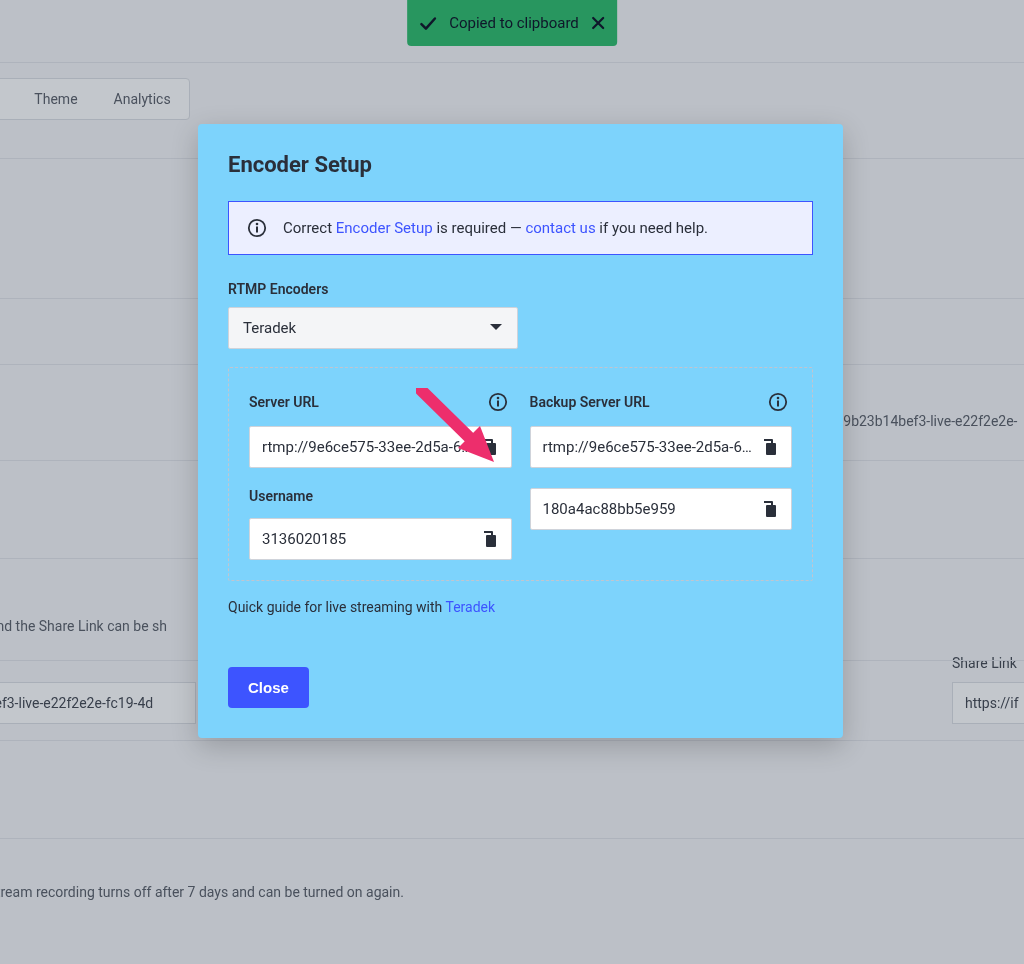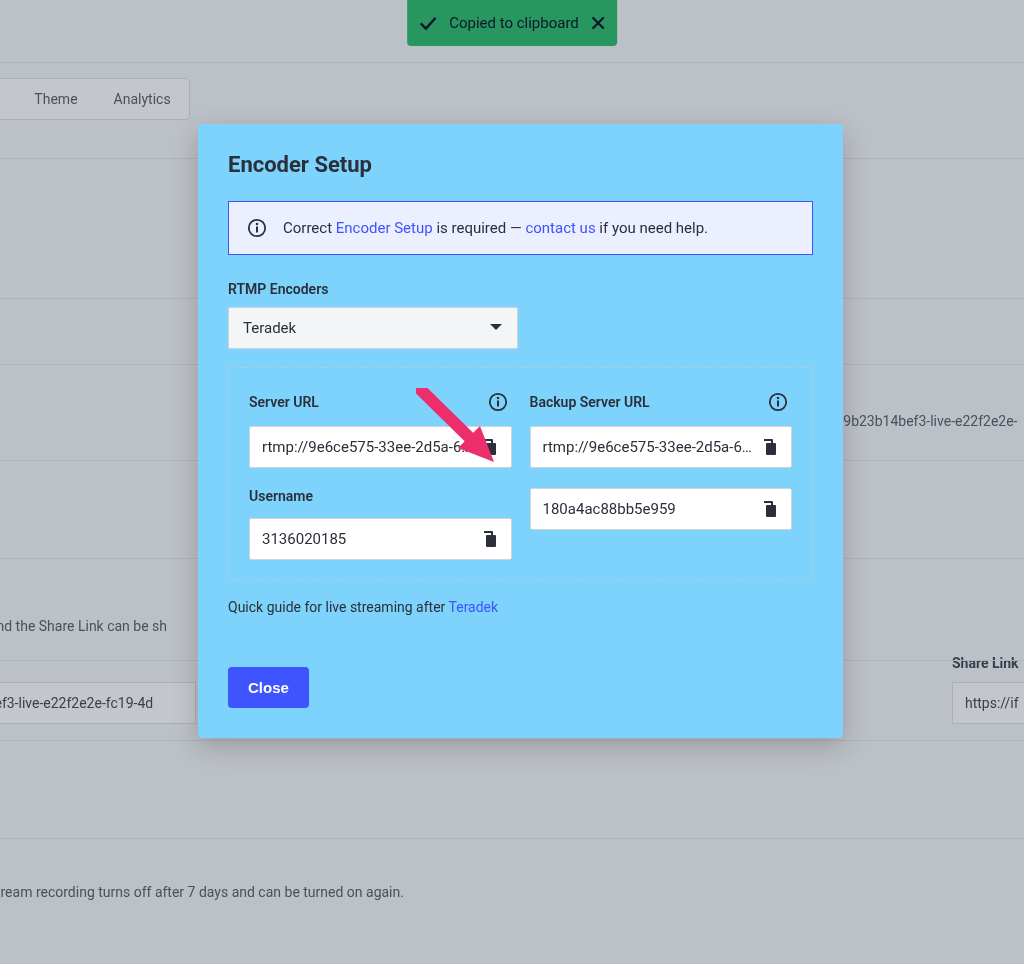--- a/index.html
+++ b/index.html
@@ -6,21 +6,21 @@
   html, body { width: 1024px; height: 964px; overflow: hidden; font-family: -apple-system, BlinkMacSystemFont, "Segoe UI", Roboto, sans-serif; }
   body { background: #f4f5f7; position: relative; color: #2a2f3a; }
 
   
   .bg-page { position: absolute; inset: 0; }
   .bg-tabs { position: absolute; top: 78px; left: -40px; display: flex; gap: 0; background: #fff; border: 1px solid #d8dbe0; border-radius: 4px; height: 42px; align-items: center; }
   .bg-tab { padding: 0 18px; font-size: 14px; color: #454a55; cursor: pointer; }
   .bg-text { position: absolute; font-size: 14px; color: #454a55; }
   .bg-box { position: absolute; background: #fff; border: 1px solid #d8dbe0; height: 42px; display: flex; align-items: center; padding: 0 12px; font-size: 14px; }
   .bg-copy { display:inline-flex; margin-left:6px; }
-  .bg-label { position:absolute; font-size:14px; font-weight:700; color:#2a2f3a; }
+  .bg-label { position:absolute; font-size:14px; font-weight:400; color:#2a2f3a; }
   .bg-hr { position:absolute; left:0; right:0; border-top:1px solid #dfe1e6; }
 
   
   .overlay { position: absolute; inset: 0; background: rgba(83, 95, 108, 0.35); }
 
   
   .toast { position: absolute; top: 0; left: 50%; transform: translateX(-50%); background: #28965f; color: #0f172a; height: 46px; display: flex; align-items: center; gap: 12px; padding: 0 12px; font-size: 15px; border-bottom-left-radius: 4px; border-bottom-right-radius: 4px; }
   .toast .close { cursor: pointer; display:flex; align-items:center; }
 
   
@@ -206,21 +206,21 @@
               <use href="#copy-icon"></use>
             </svg>
           </span>
       </div>
     </div>
 
 
   </div>
 
   <div class="guide">
-    <span>Quick guide for live streaming after </span><a href="#">Teradek</a>
+    <span>Quick guide for live streaming with </span><a href="#">Teradek</a>
   </div>
 
   <button class="close-btn">Close</button>
 </div>
 
 <div class="arrow">
   <svg width="90" height="86" viewBox="0 0 90 86">
     <path d="M5 2 L62 58" stroke="#ed2e6c" stroke-width="12" stroke-linecap="round"></path>
     <path d="M42 60 L78 74 L64 38 Z" fill="#ed2e6c"></path>
   </svg>

